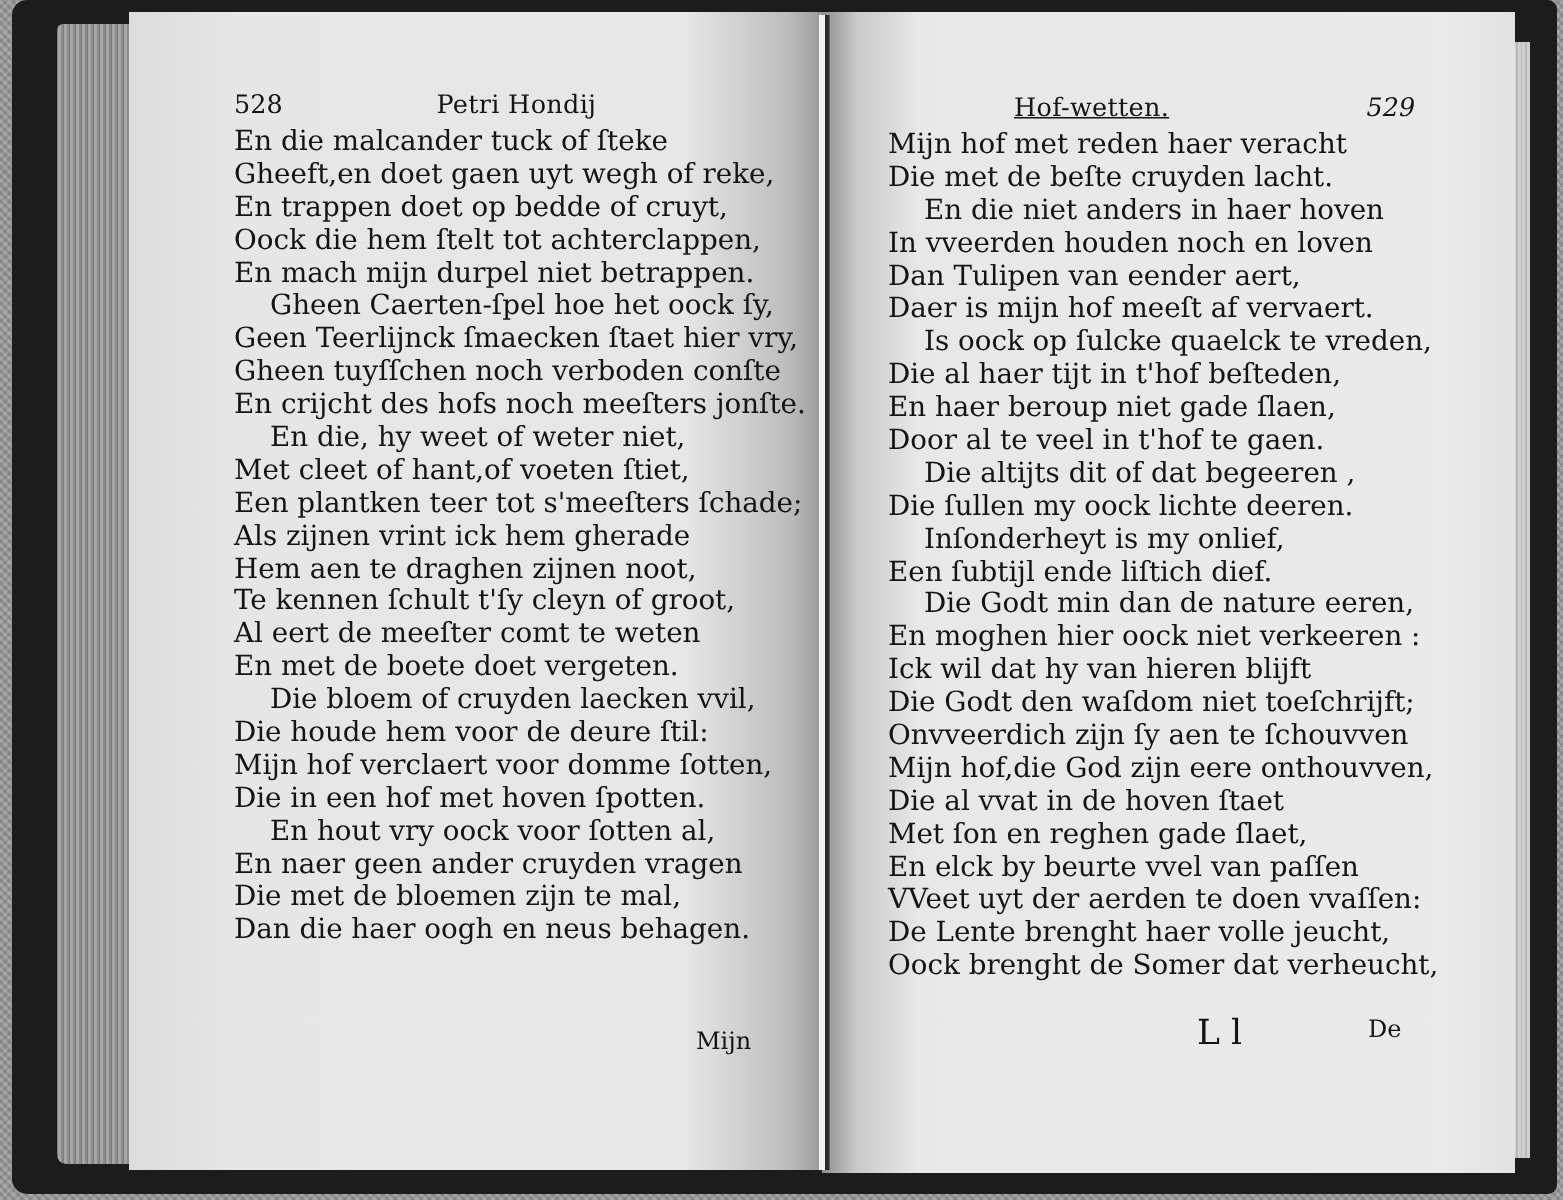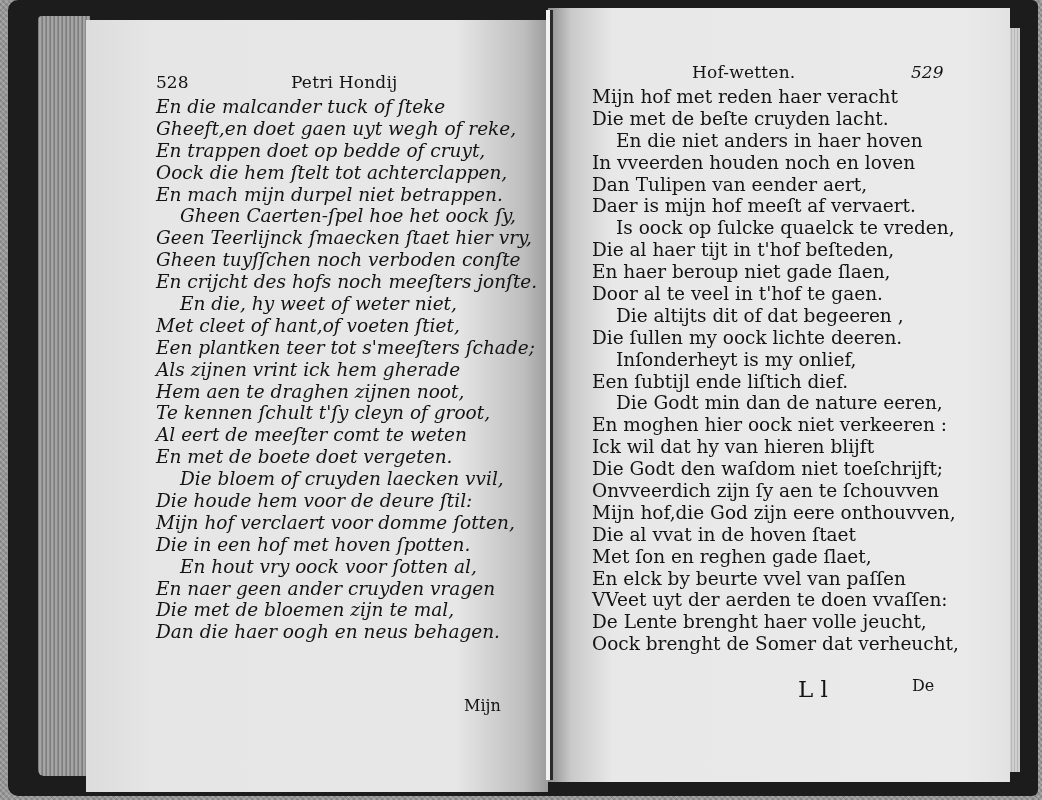--- a/index.html
+++ b/index.html
@@ -25,21 +25,21 @@
   .page-edges-left {
     position: absolute; left: 38px; top: 16px; width: 52px; height: 760px;
     background: repeating-linear-gradient(90deg, #7d7d7d 0 1px, #a5a5a5 1px 3px, #8c8c8c 3px 4px);
     border-radius: 4px 0 0 6px;
   }
   .page-edges-right {
     position: absolute; left: 1006px; top: 28px; width: 14px; height: 744px;
     background: repeating-linear-gradient(90deg, #cfcfcf 0 2px, #b8b8b8 2px 3px);
   }
   .page {
-    position: absolute; top: 20px; height: 772px;
+    position: absolute; top: 8px; height: 772px;
     background: #e4e4e4;
     color: #141414;
   }
   .page-left {
     left: 86px; width: 462px;
     background: linear-gradient(90deg, #dcdcdc 0%, #e6e6e6 15%, #e7e7e7 80%, #bdbdbd 95%, #9b9b9b 100%);
   }
   .page-right {
     left: 548px; width: 462px; top: 8px; height: 774px;
     background: linear-gradient(90deg, #8e8e8e 0%, #c9c9c9 5%, #e8e8e8 14%, #eaeaea 90%, #e2e2e2 100%);
@@ -76,21 +76,21 @@
 <body>
 
 <div class="cloth"></div>
 <div class="cover"></div>
 <div class="page-edges-left"></div>
 <div class="page-edges-right"></div>
 
 <div class="page page-left">
   <span class="page-number" style="left:70px;">528</span>
   <span class="running-head" style="left:205px;">Petri Hondij</span>
-  <div class="text-block" style="left:70px;font-style:italic;" id="left-lines">
+  <div class="text-block" style="left:70px;" id="left-lines">
       <span class="line">En die malcander tuck of ſteke</span>
       <span class="line">Gheeft,en doet gaen uyt wegh of reke,</span>
       <span class="line">En trappen doet op bedde of cruyt,</span>
       <span class="line">Oock die hem ſtelt tot achterclappen,</span>
       <span class="line">En mach mijn durpel niet betrappen.</span>
       <span class="line indent">Gheen Caerten-ſpel hoe het oock ſy,</span>
       <span class="line">Geen Teerlijnck ſmaecken ſtaet hier vry,</span>
       <span class="line">Gheen tuyſſchen noch verboden conſte</span>
       <span class="line">En crijcht des hofs noch meeſters jonſte.</span>
       <span class="line indent">En die, hy weet of weter niet,</span>
@@ -107,21 +107,21 @@
       <span class="line">Die in een hof met hoven ſpotten.</span>
       <span class="line indent">En hout vry oock voor ſotten al,</span>
       <span class="line">En naer geen ander cruyden vragen</span>
       <span class="line">Die met de bloemen zijn te mal,</span>
       <span class="line">Dan die haer oogh en neus behagen.</span>
     </div>
   <span class="catchword" style="left:378px; top:676px;">Mijn</span>
 </div>
 
 <div class="page page-right">
-  <span class="running-head" style="left:144px; top:54px;">Hof-wetten.</span>
+  <span class="running-head" style="left:128px; top:54px;text-decoration:underline;">Hof-wetten.</span>
   <span class="page-number" style="left:363px; top:54px;font-style:italic;">529</span>
   <div class="text-block" style="left:44px; top:78px;" id="right-lines">
       <span class="line">Mijn hof met reden haer veracht</span>
       <span class="line">Die met de beſte cruyden lacht.</span>
       <span class="line indent">En die niet anders in haer hoven</span>
       <span class="line">In vveerden houden noch en loven</span>
       <span class="line">Dan Tulipen van eender aert,</span>
       <span class="line">Daer is mijn hof meeſt af vervaert.</span>
       <span class="line indent">Is oock op ſulcke quaelck te vreden,</span>
       <span class="line">Die al haer tijt in t'hof beſteden,</span>

